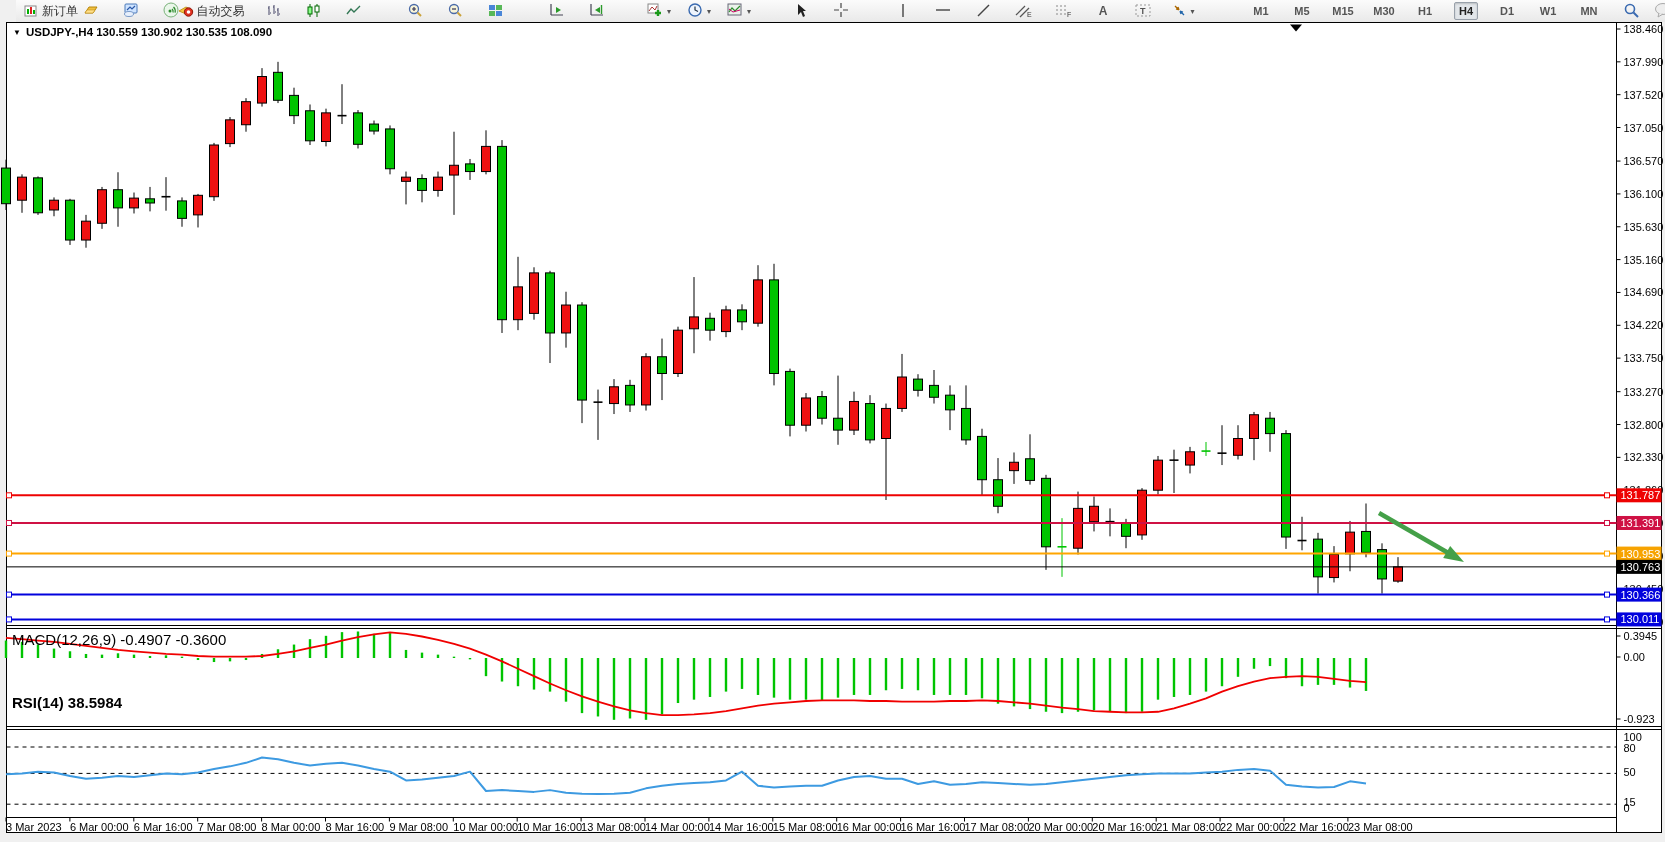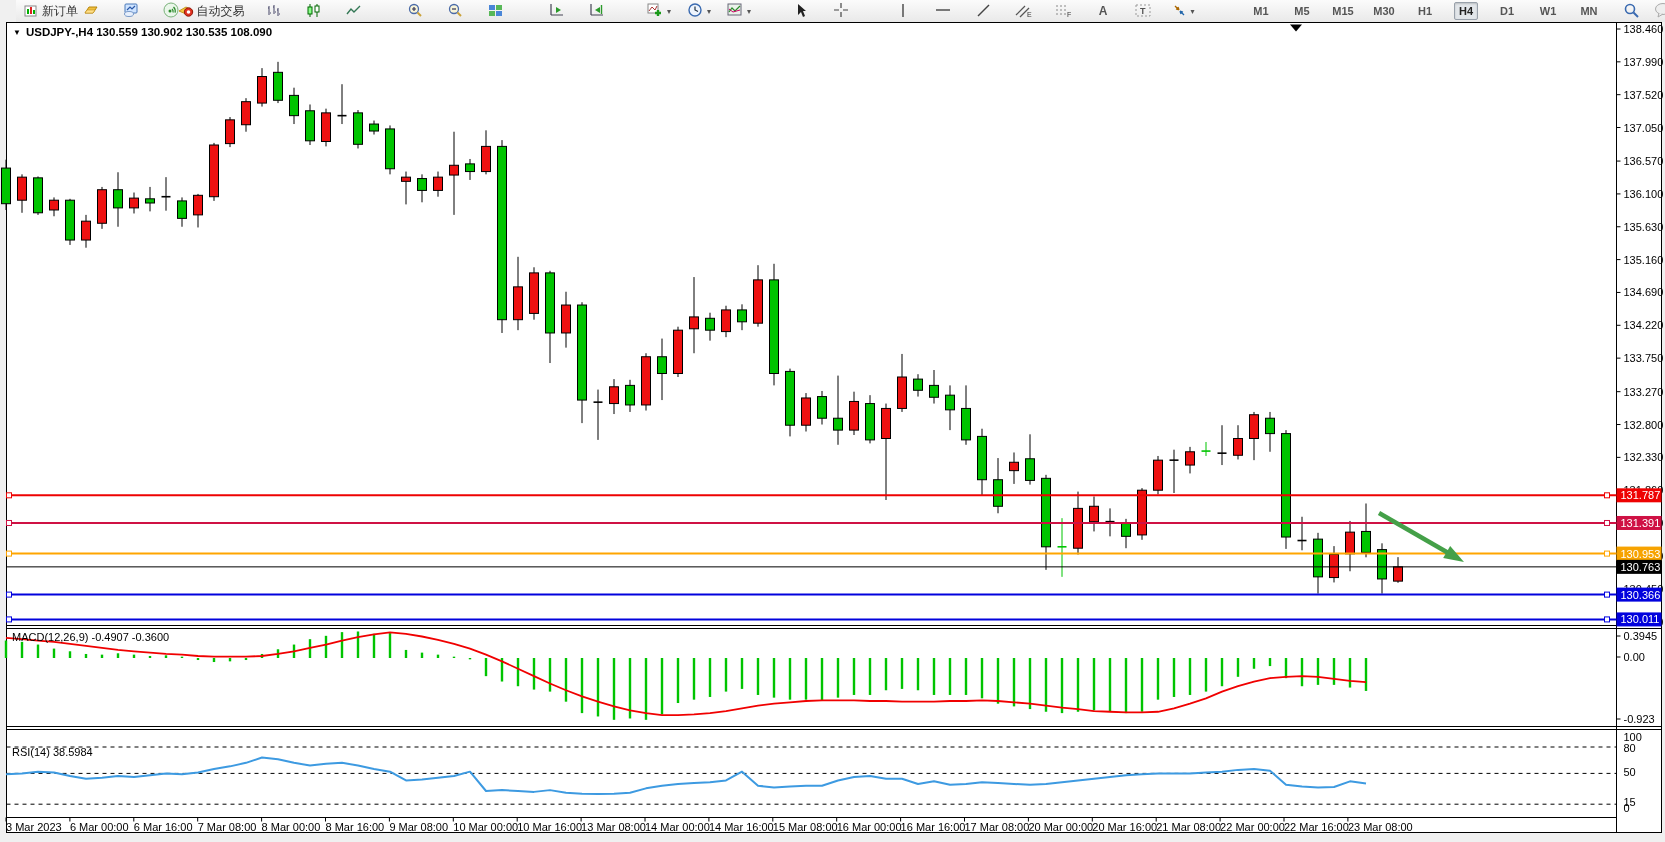--- a/index.html
+++ b/index.html
@@ -14,21 +14,21 @@
     background:repeating-linear-gradient(180deg,#c9c9c9 0 1px,transparent 1px 3px);
     background-size:1px 100%;background-repeat:no-repeat;background-position:center;}
   .grip{width:5px;height:16px;margin:0 3px;
     background:repeating-linear-gradient(180deg,#c0c0c0 0 1px,#fff 1px 2px,transparent 2px 3px);}
   .tf-btn{height:18px;min-width:24px;display:flex;align-items:center;justify-content:center;
     font-size:11px;font-weight:bold;color:#555;border:1px solid transparent;border-radius:2px;box-sizing:border-box;margin-left:15px;}
   .tf-btn.active{background:#e2e6ea;border:1px solid #98a0aa;box-shadow:inset 0 1px 2px rgba(0,0,0,.18);color:#222;}
   .caret{font-size:8px;color:#555;margin-left:1px;}
   #chart-window{position:absolute;left:0;top:22px;width:1665px;height:820px;background:#f0f0f0;}
   #chart-svg{position:absolute;left:0;top:0;}
-  .overlay-label{position:absolute;font-size:11px;color:#000;white-space:nowrap;}
+  .overlay-label{position:absolute;font-size:15px;color:#000;white-space:nowrap;}
   #symbol-title{left:13px;top:4px;font-size:11.5px;font-weight:bold;display:flex;align-items:center;gap:5px;}
   #symbol-title .tri{font-size:8px;}
   #badge{position:absolute;width:13px;height:13px;border-radius:50%;background:#e33022;color:#fff;
     font-size:9px;font-weight:bold;display:flex;align-items:center;justify-content:center;top:-4px;right:-5px;}
   .right-icons{margin-left:auto;display:flex;align-items:center;margin-right:8px;gap:6px;}
   .icon-rel{position:relative;}
 </style>
 </head>
 <body>
 
@@ -662,14 +662,14 @@
       <line x1="1284" y1="795.5" x2="1284" y2="799.5" stroke="#000"></line>
       <text x="1284" y="808.5" fill="#000" font-family="&quot;Liberation Sans&quot;,sans-serif" font-size="11px">22 Mar 16:00</text>
       <line x1="1347.8999999999999" y1="795.5" x2="1347.8999999999999" y2="799.5" stroke="#000"></line>
       <text x="1347.8999999999999" y="808.5" fill="#000" font-family="&quot;Liberation Sans&quot;,sans-serif" font-size="11px">23 Mar 08:00</text>
     </svg>
   <div class="overlay-label" id="symbol-title">
     <span class="tri">▼</span>
     <span>USDJPY-,H4  130.559 130.902 130.535 108.090</span>
   </div>
   <div class="overlay-label" style="left:12px;top:609px;">MACD(12,26,9) -0.4907 -0.3600</div>
-  <div class="overlay-label" style="left:12px;top:724px;">RSI(14) 38.5984</div>
+  <div class="overlay-label" style="left:12px;top:672px;font-weight:bold;">RSI(14) 38.5984</div>
 </div>
 
 </body></html>

